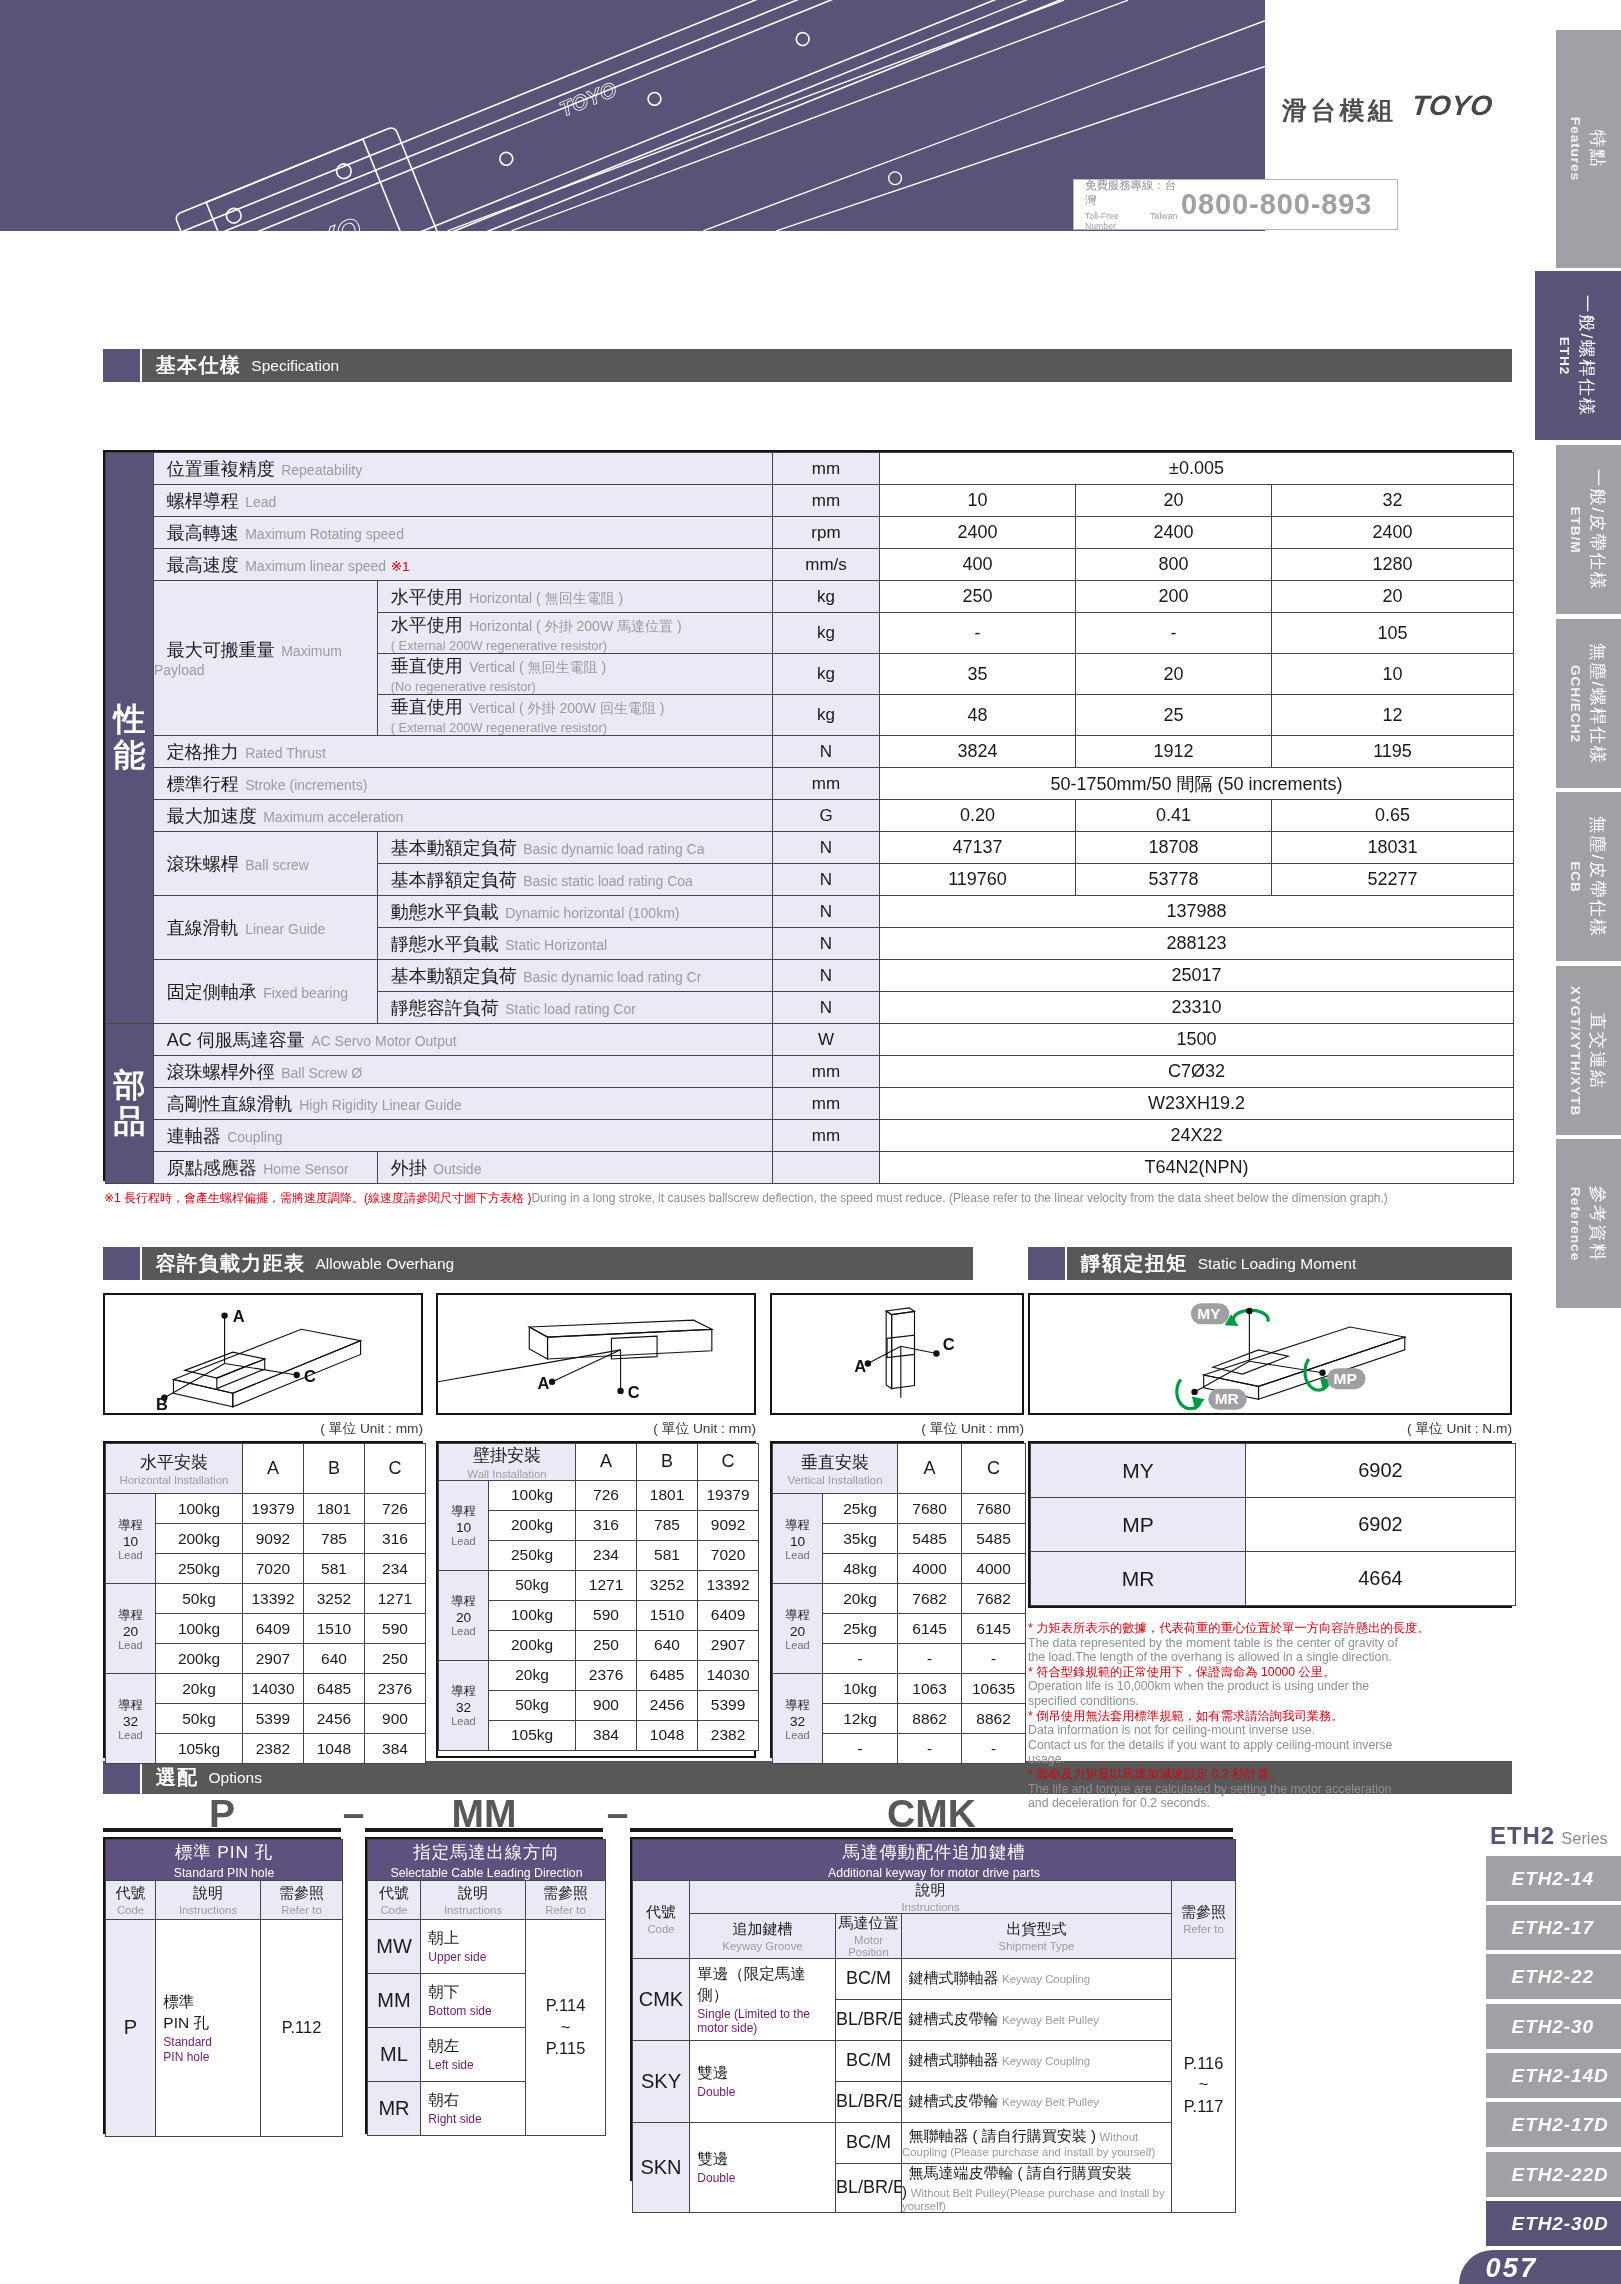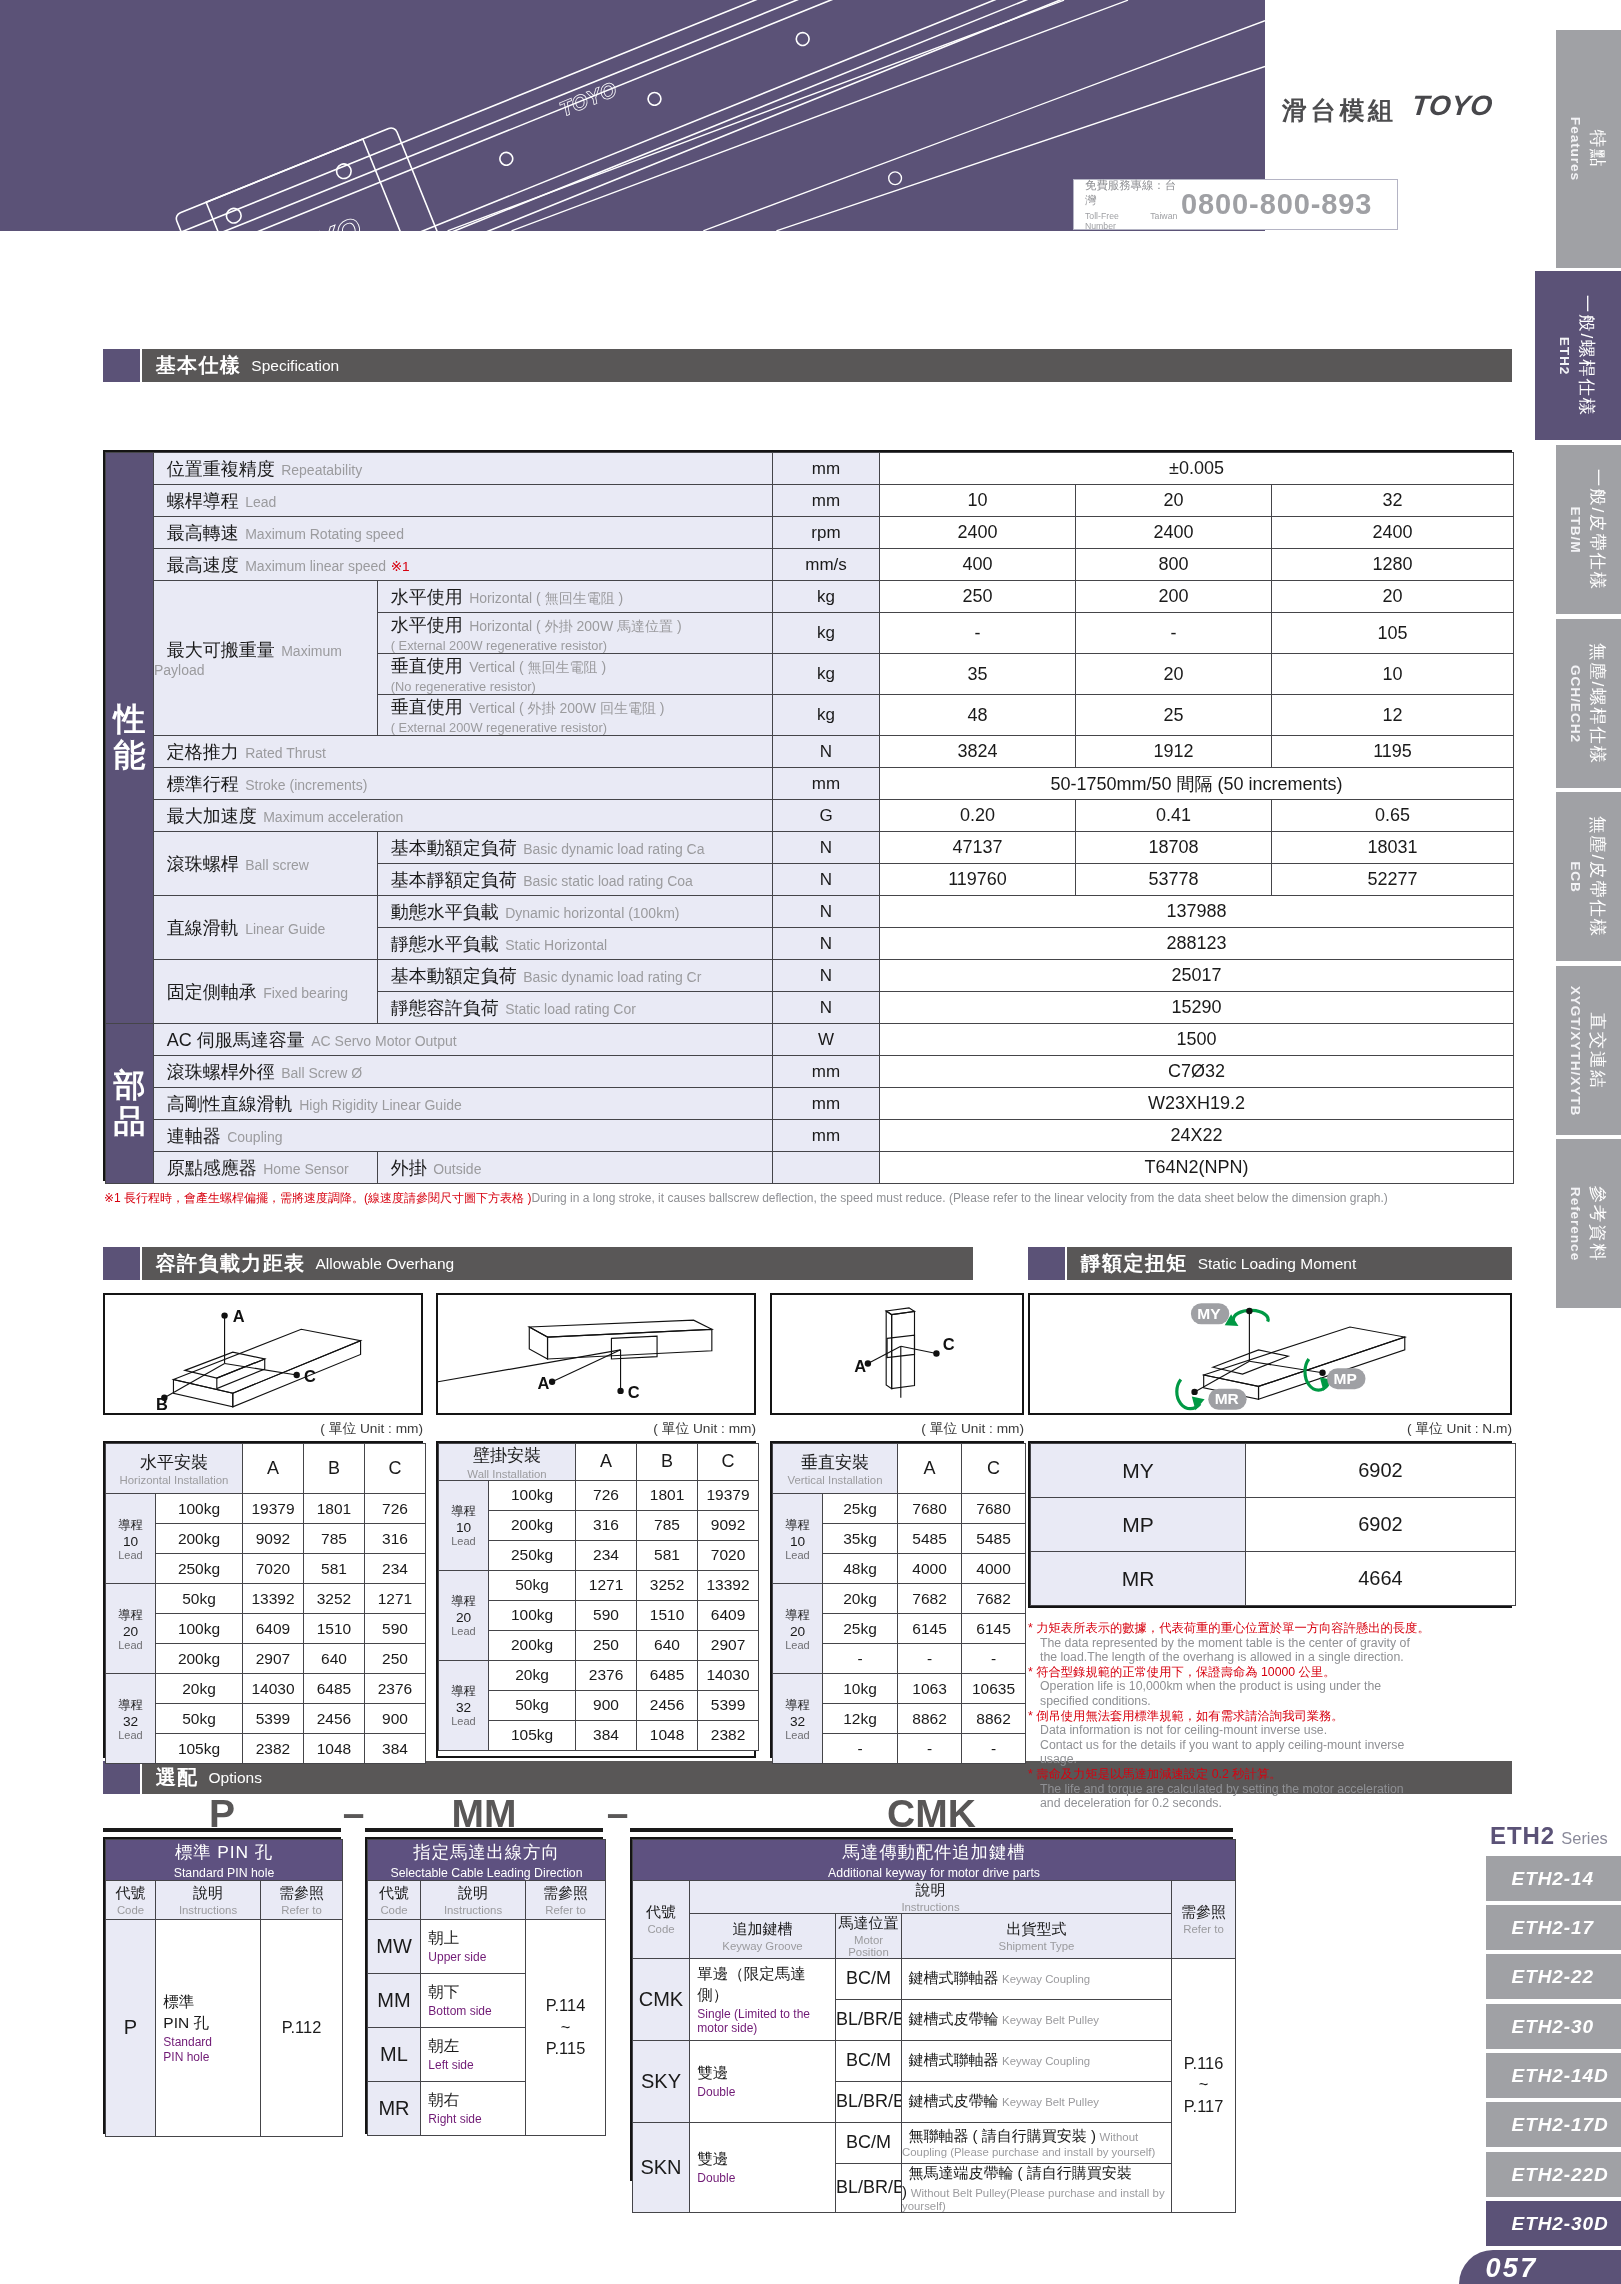--- a/index.html
+++ b/index.html
@@ -54,21 +54,21 @@
   .oh-lead .l3{font-size:11px;color:#6f6f73;}
   .oh-load{background:#fff;text-align:center;vertical-align:middle;font-size:15.5px;}
   .oh-v{background:#fff;text-align:center;vertical-align:middle;font-size:15.5px;}
   
   .mo-lab{background:#e9eaf5;text-align:center;vertical-align:middle;font-size:21px;font-weight:700;}
   .mo-val{background:#fff;text-align:center;vertical-align:middle;font-size:20px;}
   
   #moment-notes{left:1028px;top:1621px;width:502px;}
   #moment-notes p{margin:0;line-height:14.6px;font-size:12.3px;}
   #moment-notes p.red{color:#d7000f;}
-  #moment-notes p.gray{color:#8f9094;margin-left:12px;}
+  #moment-notes p.gray{color:#8f9094;}
   
   #spec-footnote{left:104px;top:1190px;width:1421px;font-size:12px;white-space:nowrap;}
   #spec-footnote .red{color:#d7000f;}
   #spec-footnote .gray{color:#8f9094;}
   
   .codehead{position:absolute;top:1792px;font-size:39px;font-weight:600;color:#595757;text-align:center;}
   .underl{position:absolute;top:1828px;height:3.7px;background:#1a1a1a;}
   .opt-head{background:#5e5180;color:#fff;text-align:center;vertical-align:middle;margin-left:21px;}
   .opt-head .zh{display:block;font-size:17.4px;letter-spacing:0.9px;}
   .opt-head .en{display:block;font-size:12.3px;margin-top:1.8px;}
@@ -340,21 +340,21 @@
         </tr>
         <tr style="height: 32px; padding-left: 19px;">
           <td class="lab" rowspan="2"><span class="zh">固定側軸承</span><span class="en">Fixed bearing</span></td>
           <td class="lab"><span class="zh">基本動額定負荷</span><span class="en">Basic dynamic load rating Cr</span></td>
           <td class="unit">N</td>
           <td class="val" colspan="3">25017</td>
         </tr>
         <tr style="height: 32px;">
           <td class="lab"><span class="zh">靜態容許負荷</span><span class="en">Static load rating Cor</span></td>
           <td class="unit">N</td>
-          <td class="val" colspan="3">15290</td>
+          <td class="val" colspan="3">23310</td>
         </tr>
         <tr style="height: 32px;">
           <td class="g-cell" rowspan="5">
             <span>部</span>
             <span>品</span>
           </td>
           <td class="lab" colspan="2"><span class="zh">AC 伺服馬達容量</span><span class="en">AC Servo Motor Output</span></td>
           <td class="unit">W</td>
           <td class="val" colspan="3">1500</td>
         </tr>

